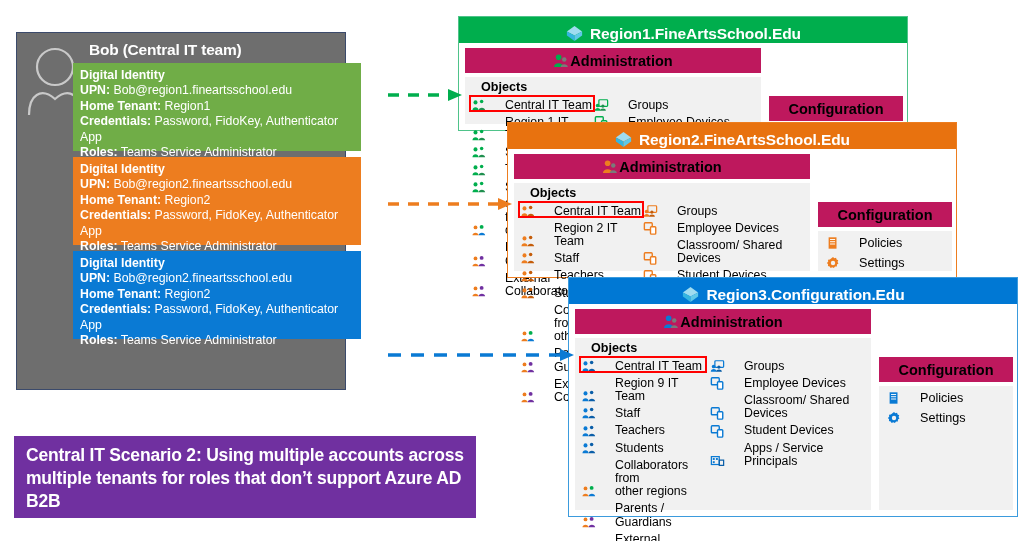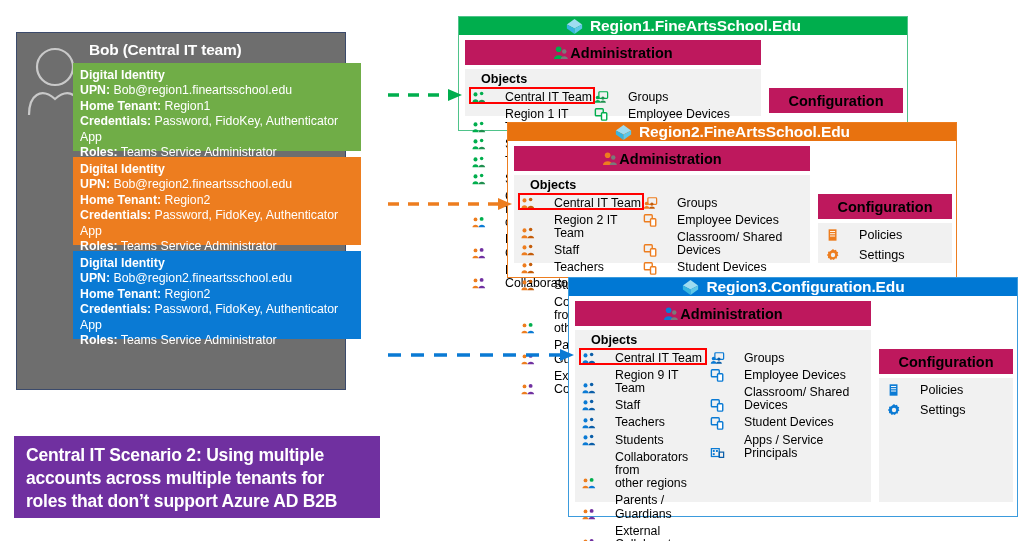--- a/index.html
+++ b/index.html
@@ -29,31 +29,31 @@
     padding:5px 7px 6px 7px;box-sizing:border-box;
   }
   .id-card b{font-weight:bold;}
   #card-green{top:30px;height:88px;background:#70ad47;}
   #card-orange{top:124px;height:88px;background:#ed7d1f;}
   #card-blue{top:218px;height:88px;background:#0a7ad4;}
   .id-card .row{white-space:normal;}
 
   
   #caption{
-    position:absolute;left:14px;top:436px;width:366px;height:82px;
+    position:absolute;left:14px;top:436px;width:462px;height:82px;
     background:#7030a0;color:#ffffff;
     font-weight:bold;font-size:17.5px;line-height:23px;
     padding:8px 12px 0 12px;box-sizing:border-box;
     letter-spacing:-0.2px;z-index:6;
   }
 
   
   .tenant{position:absolute;box-sizing:border-box;background:#ffffff;}
   .tenant .titlebar{
-    height:18px;display:flex;align-items:flex-start;justify-content:center;
+    height:26px;display:flex;align-items:flex-end;justify-content:center;
     color:#ffffff;font-weight:bold;font-size:15.5px;letter-spacing:-0.1px;
   }
   .tenant .titlebar .cube{margin-right:6px;display:block;}
   .tenant .body{
     display:flex;gap:8px;padding:5px 6px 6px 6px;box-sizing:border-box;
     background:#ffffff;height:calc(100% - 26px);
   }
   .col{background:#f1f1f1;box-sizing:border-box;}
   .col.admin{flex:0 0 auto;}
   .col.config{flex:0 0 auto;margin-top:48px;}

